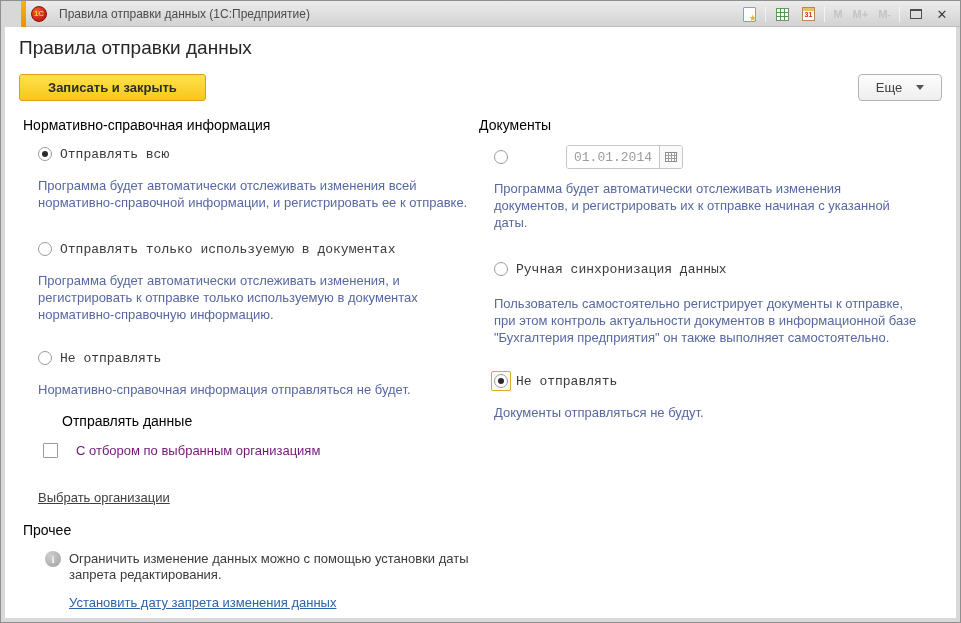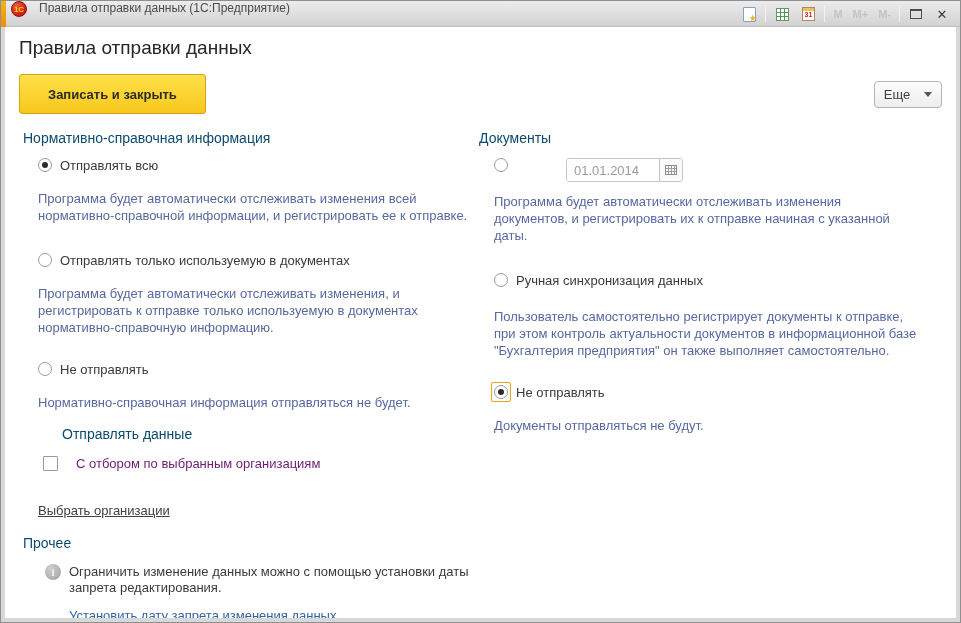--- a/index.html
+++ b/index.html
@@ -7,21 +7,21 @@
   .window {
     position:relative; width:961px; height:623px;
     background:#d8d8d8; border:1px solid #8f8f8f;
     overflow:hidden;
   }
   
   .titlebar {
     position:relative; height:26px;
     background:linear-gradient(#ececec,#d2d2d2);
     border-bottom:1px solid #bdbdbd;
-    display:flex; 
+    display:flex; align-items:center;margin-left:20px;
   }
   .accent-strip {
     position:absolute; left:0; top:0; width:5px; height:26px;
     background:linear-gradient(#f7b318,#ee8d08);
   }
   .app-logo {
     width:16px; height:16px; border-radius:50%;
     background:radial-gradient(circle at 35% 30%, #f05a48, #c81e12 70%);
     border:1px solid #8e1209;
     color:#ffd400; font-size:8px; font-weight:bold;
@@ -47,39 +47,39 @@
   .icon-max { width:12px; height:10px; border:1px solid #4e4e4e; border-top-width:2px; background:transparent; }
   .icon-close { font-size:13px; color:#3c3c3c; line-height:13px; }
   
   .content {
     position:absolute; left:4px; right:4px; top:26px; bottom:4px;
     background:#fff; overflow:hidden;
   }
   .page-title { font-size:19px; color:#262626; font-weight:normal; margin:10px 0 0 14px; }
   .toolbar { display:flex; justify-content:space-between; align-items:center; margin:15px 14px 0 14px; }
   .btn-save {
-    height:40px; padding:0 28px; font-size:13px; font-weight:bold; color:#2c2c2c;
+    height:27px; padding:0 28px; font-size:13px; font-weight:bold; color:#2c2c2c;
     background:linear-gradient(#ffe14a,#f8c71c);
     border:1px solid #d9a012; border-radius:3px; cursor:pointer;
     font-family:"Liberation Sans",sans-serif;
   }
   .btn-more {
-    height:27px; width:68px; font-size:13px; color:#3f3f3f;
+    height:27px; width:84px; font-size:13px; color:#3f3f3f;
     background:linear-gradient(#fdfdfd,#eeeeee);
     border:1px solid #b3b3b3; border-radius:4px; cursor:pointer;
     display:flex; align-items:center; justify-content:center; gap:14px;
     font-family:"Liberation Sans",sans-serif;
   }
   .caret-down { width:0; height:0; border-left:4px solid transparent; border-right:4px solid transparent; border-top:5px solid #555; }
   
   .columns { display:flex; margin:16px 14px 0 18px; }
   .col-left  { width:456px; }
   .col-right { width:455px; }
-  .section-header { font-size:14px; color:#0c4a6e; margin-bottom:12px; }
-  .option-row { display:flex; align-items:flex-start; margin:0 0 0 15px; height:18px; }
+  .section-header { font-size:14px; color:#000000; margin-bottom:12px; }
+  .option-row { display:flex; align-items:center; margin:0 0 0 15px; height:18px;font-family:Liberation Mono, monospace; }
   .radio {
     width:14px; height:14px; border-radius:50%; border:1px solid #9a9a9a;
     background:#fff; display:inline-flex; align-items:center; justify-content:center; flex:0 0 auto;
   }
   .radio .dot { width:6px; height:6px; border-radius:50%; background:#2b2b2b; display:none; }
   .radio.checked .dot { display:block; }
   .focus-ring { display:inline-flex; border:1px solid #e2a626; border-radius:2px; padding:2px; margin:-3px; background:#fffef6; }
   .opt-label { font-size:13px; color:#3a3a3a; margin-left:8px; white-space:nowrap; }
   .desc {
     font-size:13px; line-height:17px; color:#5868a0;

